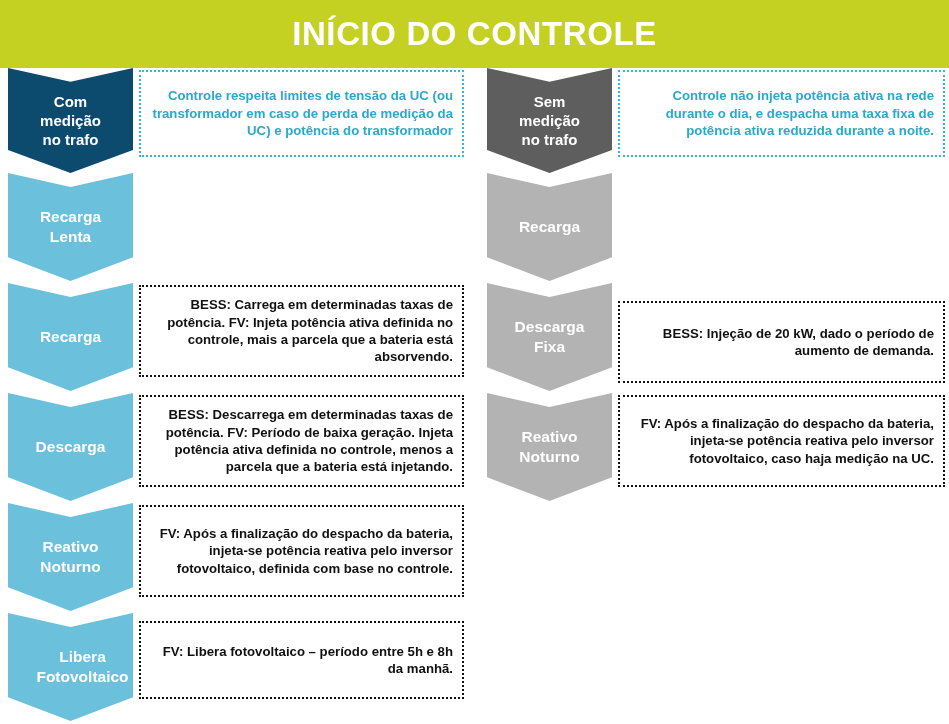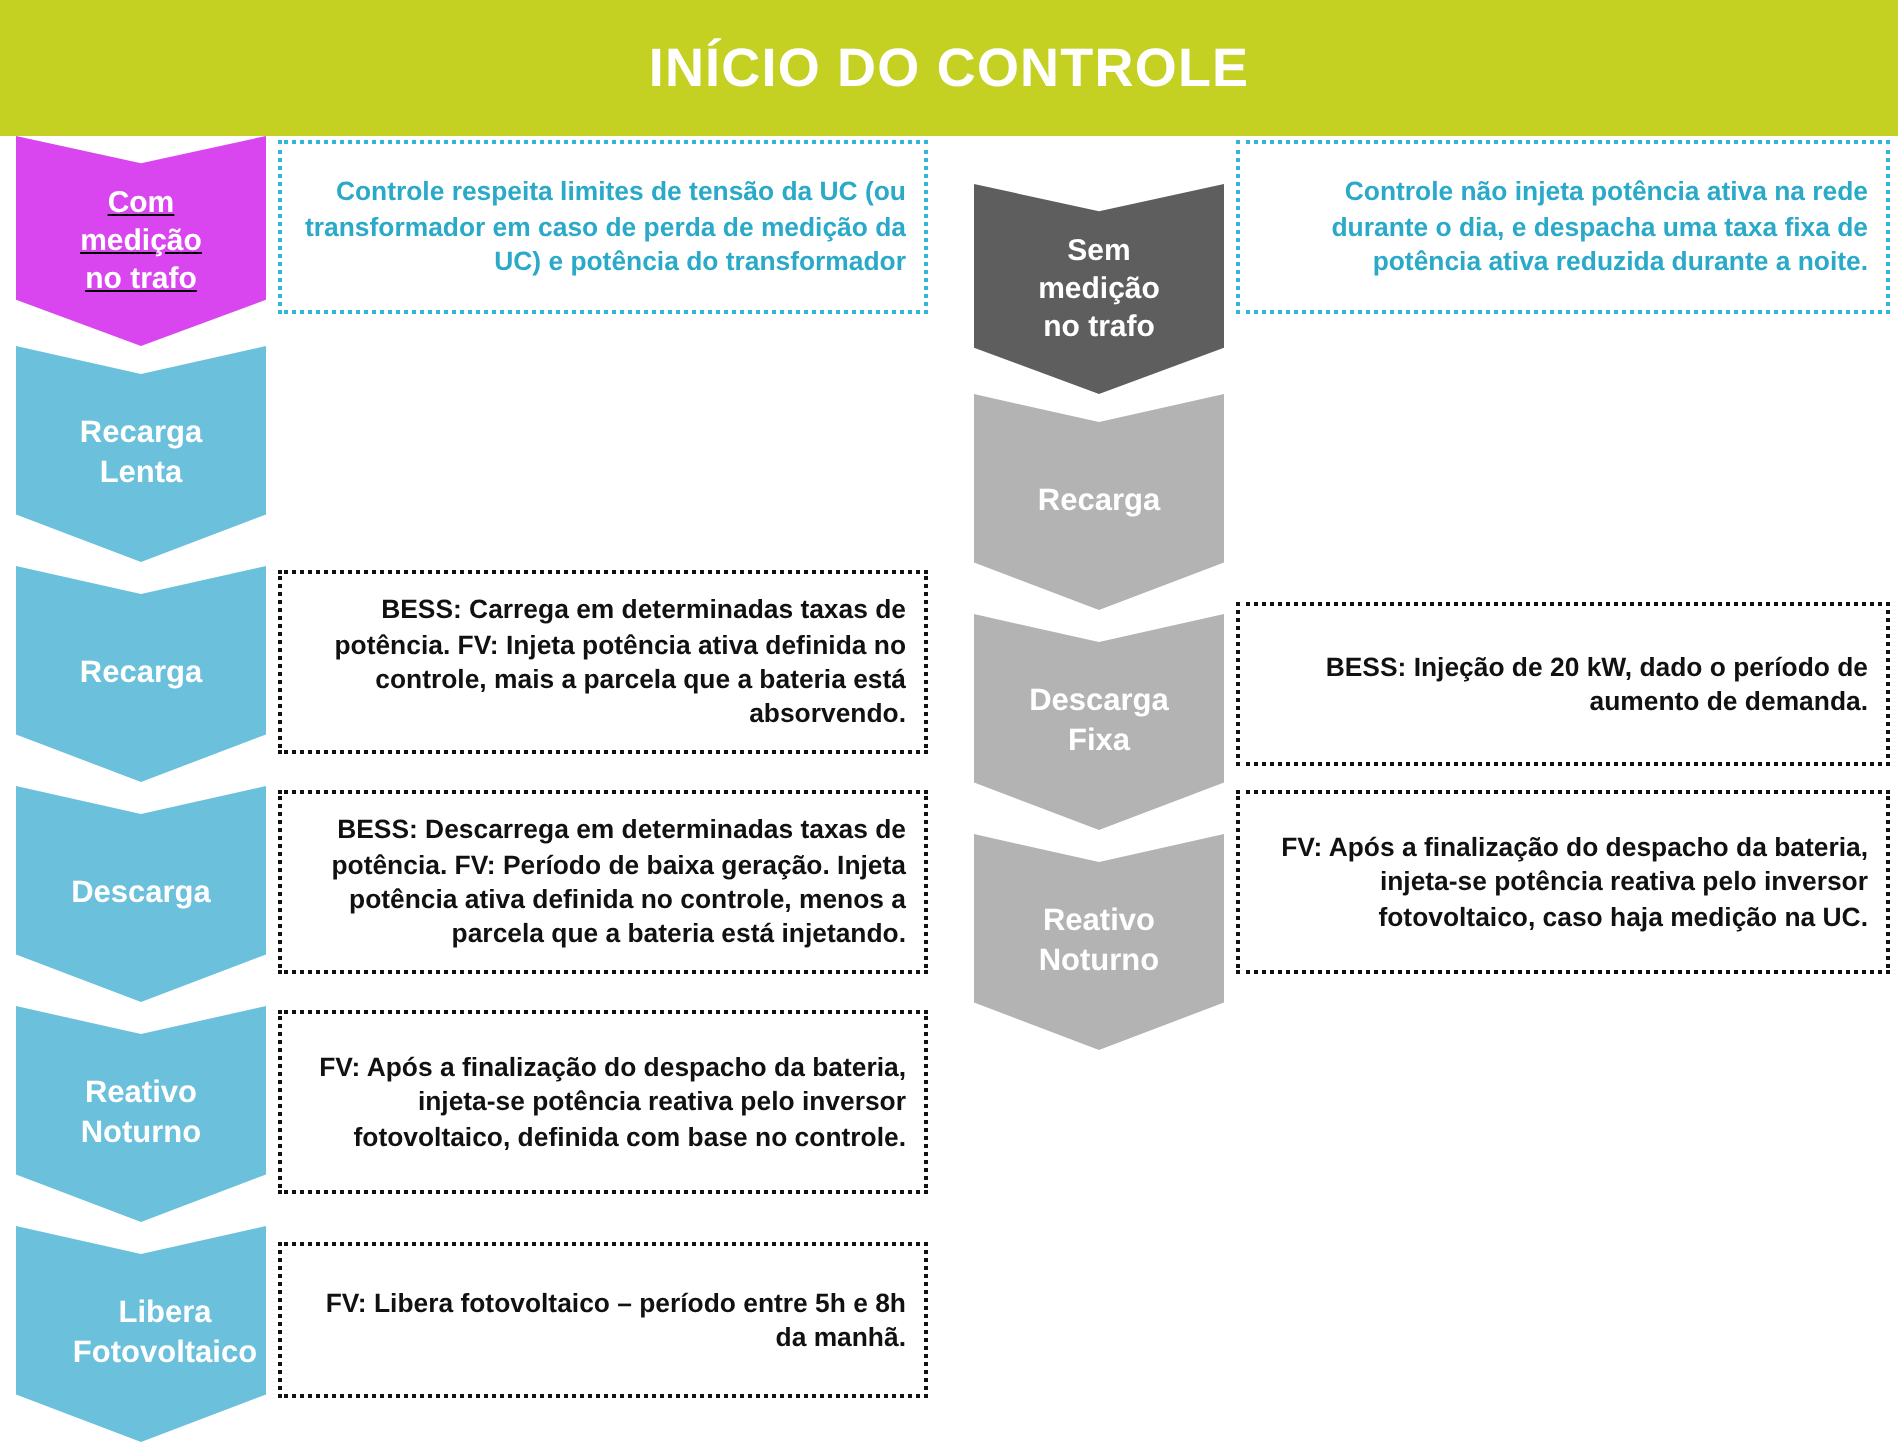--- a/index.html
+++ b/index.html
@@ -28,21 +28,21 @@
     top: 0;
     width: 949px;
     height: 68px;
     background: #c4d122;
     display: flex;
     align-items: center;
     justify-content: center;
   }
   .banner-title {
     color: #ffffff;
-    font-size: 27px;
+    font-size: 33px;
     font-weight: bold;
     letter-spacing: 0.6px;
     font-family: "Liberation Sans", sans-serif;
   }
 
   
   .column {
     position: absolute;
     top: 68px;
   }
@@ -62,23 +62,23 @@
     left: 8px;
     width: 125px;
     display: flex;
     align-items: center;
     justify-content: center;
     text-align: center;
     box-sizing: border-box;
     -webkit-clip-path: polygon(0% 0%, 50% 13%, 100% 0%, 100% 78%, 50% 100%, 0% 78%);
     clip-path: polygon(0% 0%, 50% 13%, 100% 0%, 100% 78%, 50% 100%, 0% 78%);
   }
-  .col-right .chevron { left: 7px; margin-top: 24px; }
-
-  .chev-teal  { background: #d946ef; text-decoration: underline; }
+  .col-right .chevron { left: 7px; }
+
+  .chev-teal  { background: #0c4a6e; }
   .chev-blue  { background: #6bc0dc; }
   .chev-dgray { background: #5e5e5e; }
   .chev-lgray { background: #b3b3b3; }
 
   .chevron-label {
     color: #ffffff;
     font-size: 15.5px;
     font-weight: bold;
     line-height: 1.28;
     padding: 0 4px;

